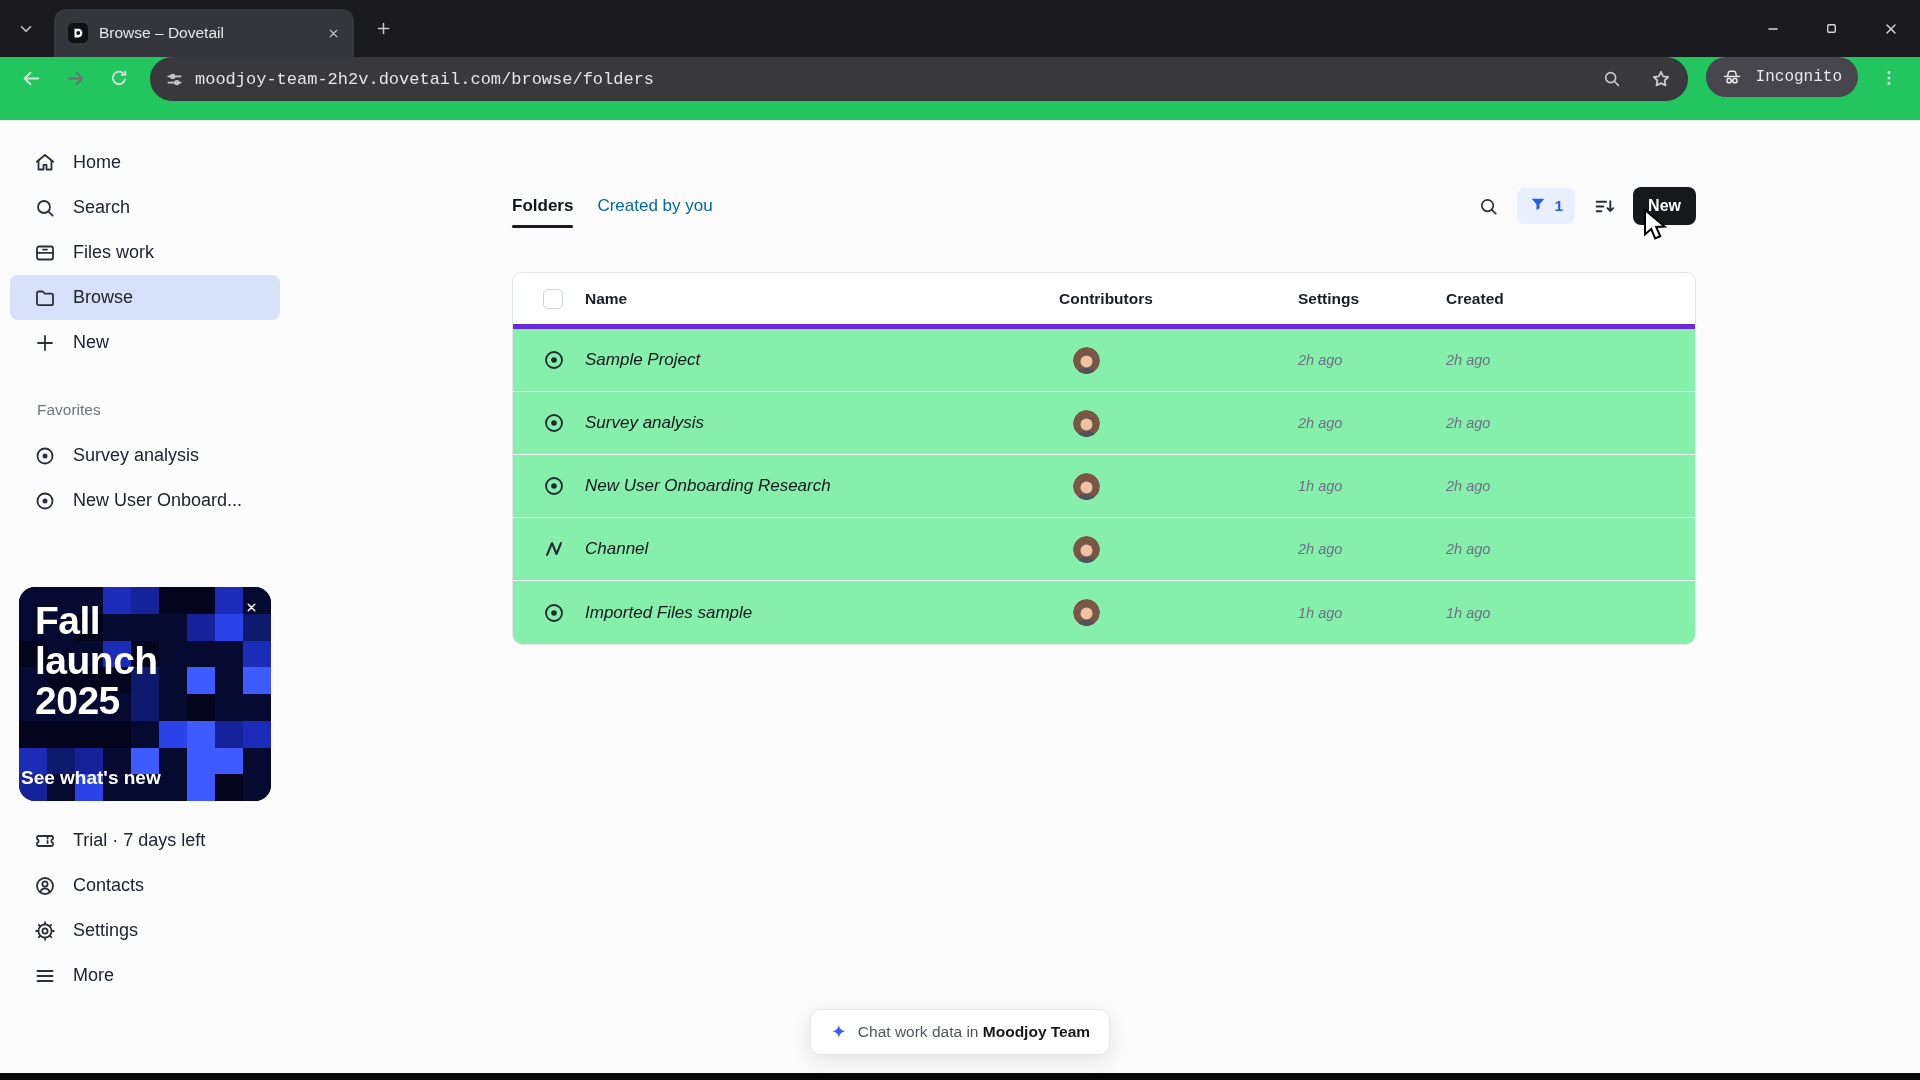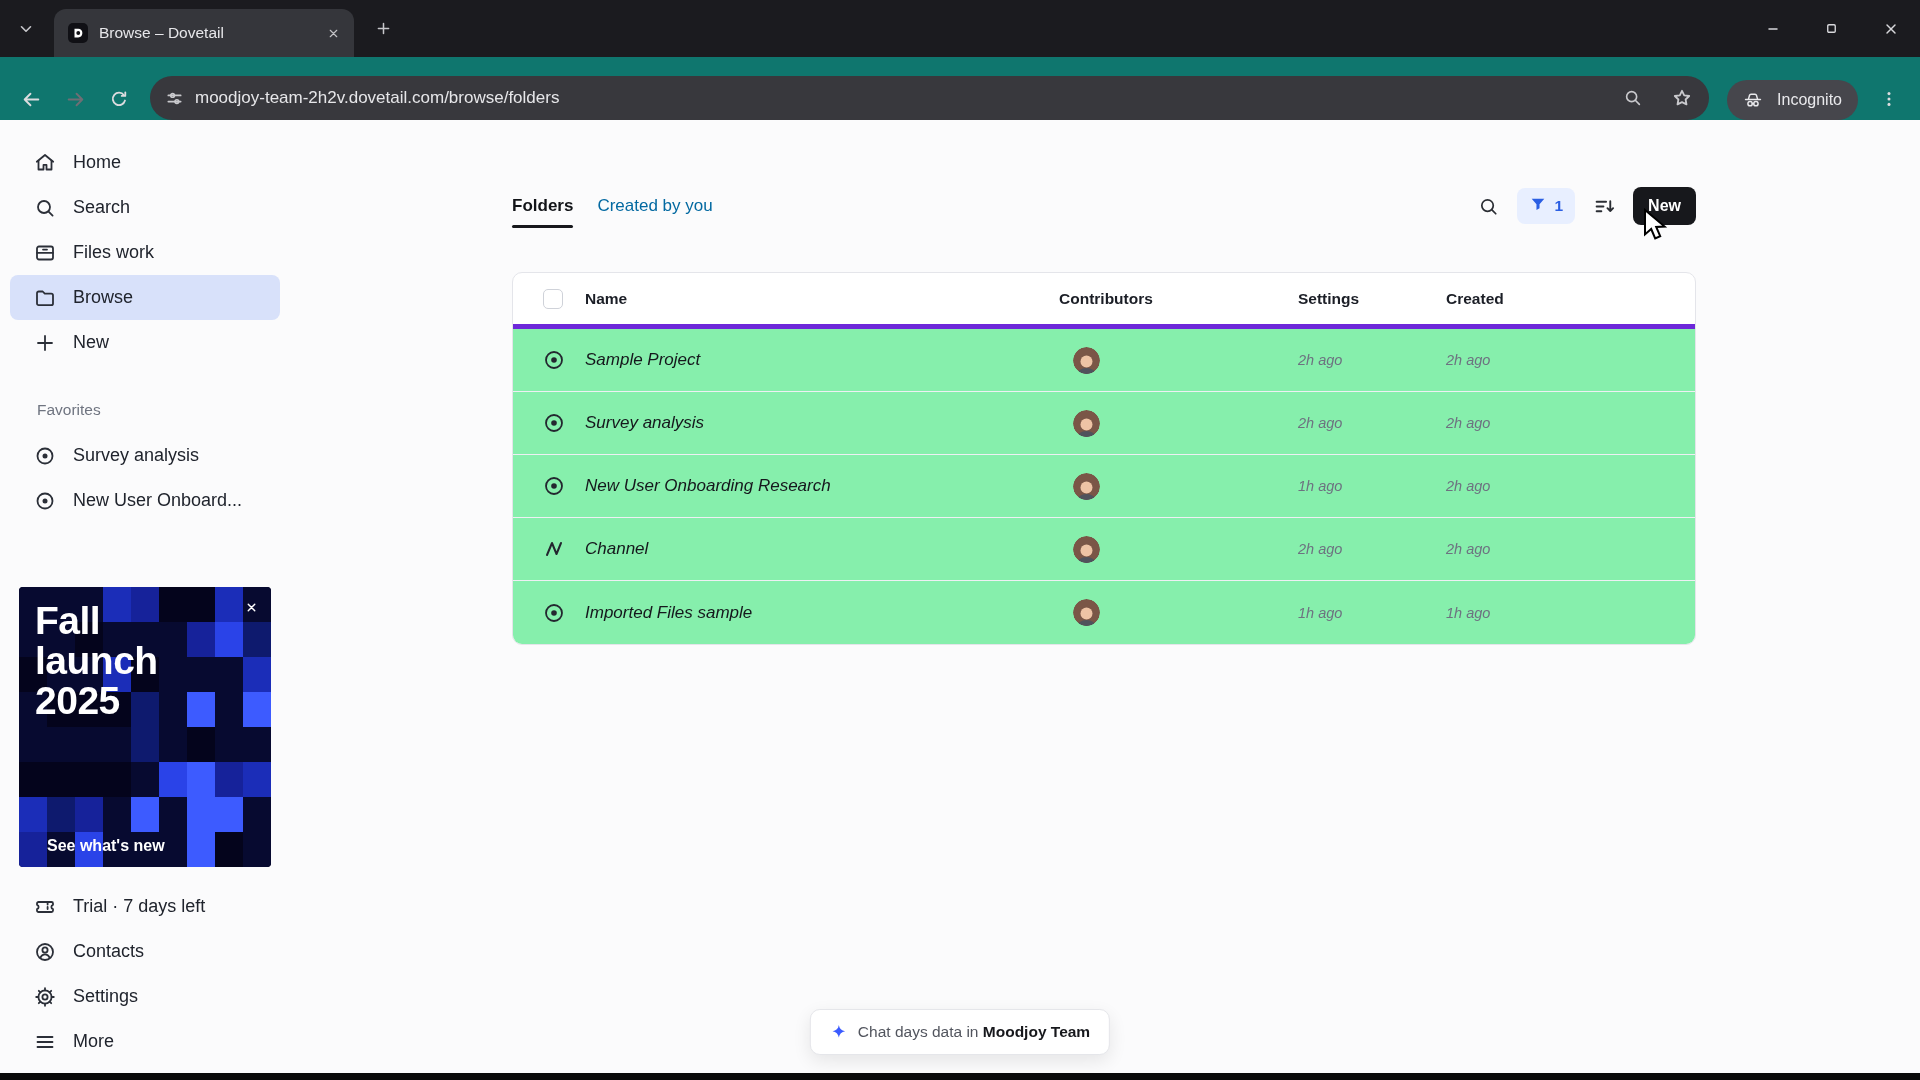--- a/index.html
+++ b/index.html
@@ -12,42 +12,42 @@
   .tabstrip { height:57px; background:#1b1b1f; display:flex; align-items:center; }
   .tab-search-btn { width:36px; height:36px; margin-left:8px; border-radius:50%; display:flex; align-items:center; justify-content:center; color:#c7c7cb; cursor:pointer; }
   .tab { margin-left:10px; margin-top:9px; height:48px; width:300px; background:#35363b; border-radius:12px 12px 0 0; display:flex; align-items:center; padding:0 8px 0 14px; gap:11px; }
   .tab-favicon { width:20px; height:20px; border-radius:5px; background:#101015; display:flex; align-items:center; justify-content:center; flex:none; }
   .tab-title { color:#e7e7ea; font-size:15.5px; flex:1; white-space:nowrap; overflow:hidden; }
   .tab-close { width:26px; height:26px; border-radius:50%; display:flex; align-items:center; justify-content:center; color:#c2c2c6; cursor:pointer; }
   .newtab-btn { width:34px; height:34px; margin-left:12px; border-radius:50%; display:flex; align-items:center; justify-content:center; color:#c7c7cb; cursor:pointer; }
   .win-controls { margin-left:auto; display:flex; height:100%; }
   .win-btn { width:59px; height:100%; display:flex; align-items:center; justify-content:center; color:#d8d8db; cursor:pointer; }
 
-  .toolbar { height:63px; background:#0f766e; display:flex; align-items:flex-end; padding:0 10px; gap:2px; }
+  .toolbar { height:63px; background:#22c55e; display:flex; align-items:flex-start; padding:0 10px; gap:2px;font-family:Liberation Mono, monospace; }
   .nav-btn { width:42px; height:42px; border-radius:50%; display:flex; align-items:center; justify-content:center; color:#dcdcdf; cursor:pointer; flex:none; }
   .nav-btn.disabled { color:#6e6e74; }
   .omnibox { flex:1; height:44px; background:#38383d; border-radius:22px; display:flex; align-items:center; padding:0 8px 0 15px; gap:11px; margin:0 8px; }
   .site-info { color:#c9c9cd; display:flex; }
   .url-text { color:#e6e6e9; font-size:17px; flex:1; white-space:nowrap; overflow:hidden; }
   .omni-act { width:38px; height:38px; border-radius:50%; display:flex; align-items:center; justify-content:center; color:#c9c9cd; cursor:pointer; flex:none; }
   .incognito-chip { height:40px; border-radius:20px; background:#46464c; color:#e9e9ec; display:flex; align-items:center; gap:14px; padding:0 16px; font-size:16px; margin:0 8px; flex:none; }
 
   
   .app { position:absolute; top:120px; left:0; right:0; bottom:7px; background:#fbfbfc; display:flex; }
 
   .sidebar { width:290px; padding-top:20px; display:flex; flex-direction:column; flex:none; }
   .side-item { height:45px; display:flex; align-items:center; gap:17px; padding:0 14px 0 24px; font-size:18px; color:#20242d; margin:0 10px; border-radius:8px; cursor:pointer; }
   .side-item .sic { width:22px; height:22px; color:#2b2f38; flex:none; }
   .side-item.active { background:#d8e1fa; }
   .fav-label { margin:36px 0 14px 37px; font-size:15.5px; color:#6f7480; }
 
-  .promo { position:relative; margin:64px 19px 0; height:280px; border-radius:4px; overflow:hidden; background:#04041c; cursor:pointer; flex:none; }
+  .promo { position:relative; margin:64px 19px 0; height:214px; border-radius:16px; overflow:hidden; background:#04041c; cursor:pointer; flex:none; }
   .promo-grid { position:absolute; inset:0; display:grid; grid-template-columns:repeat(9,1fr); grid-auto-rows:1fr; }
   .promo-title { position:relative; color:#fff; font-size:39px; font-weight:700; line-height:1.02; letter-spacing:-0.5px; padding:14px 16px; width:170px; }
-  .promo-cta { position:absolute; left:28px; bottom:12px; color:#fff; font-size:16px; font-weight:600; }
+  .promo-cta { position:absolute; left:2px; bottom:12px; color:#fff; font-size:19px; font-weight:600; }
   .promo-close { position:absolute; right:7px; top:7px; width:26px; height:26px; display:flex; align-items:center; justify-content:center; color:#fff; cursor:pointer; }
 
   .side-footer { margin-top:17px; }
 
   
   .content { position:relative; flex:1; }
   .main { position:absolute; left:222px; top:66px; width:1184px; }
   .tabs-row { display:flex; align-items:center; height:40px; }
   .ftab { position:relative; height:40px; display:flex; align-items:center; font-size:17px; cursor:pointer; }
   .ftab.active { font-weight:700; color:#121418; }
@@ -543,21 +543,21 @@
       </div>
     </div>
   </div>
 
   <div class="chat-pill">
     <span class="spark">
         <svg width="18" height="18" viewBox="0 0 22 22">
           <path d="M11 2.3c.6 4.3 3.4 7.1 7.7 7.7-4.3.6-7.1 3.4-7.7 7.7-.6-4.3-3.4-7.1-7.7-7.7 4.3-.6 7.1-3.4 7.7-7.7z" fill="currentColor"></path>
         </svg>
       </span>
-    <span><span>Chat days data in</span> <b>Moodjoy Team</b></span>
+    <span><span>Chat work data in</span> <b>Moodjoy Team</b></span>
   </div>
 
   <div class="bottom-strip"></div>
 
   <div class="cursor">
     <svg width="28" height="32" viewBox="0 0 14 16">
         <path d="M1.5 1v12.2l3.1-2.7 2 4.7 2.5-1.1-2-4.6 4.2-.2z" fill="#fff" stroke="#000" stroke-width="1"></path>
       </svg>
   </div>
 </div>

